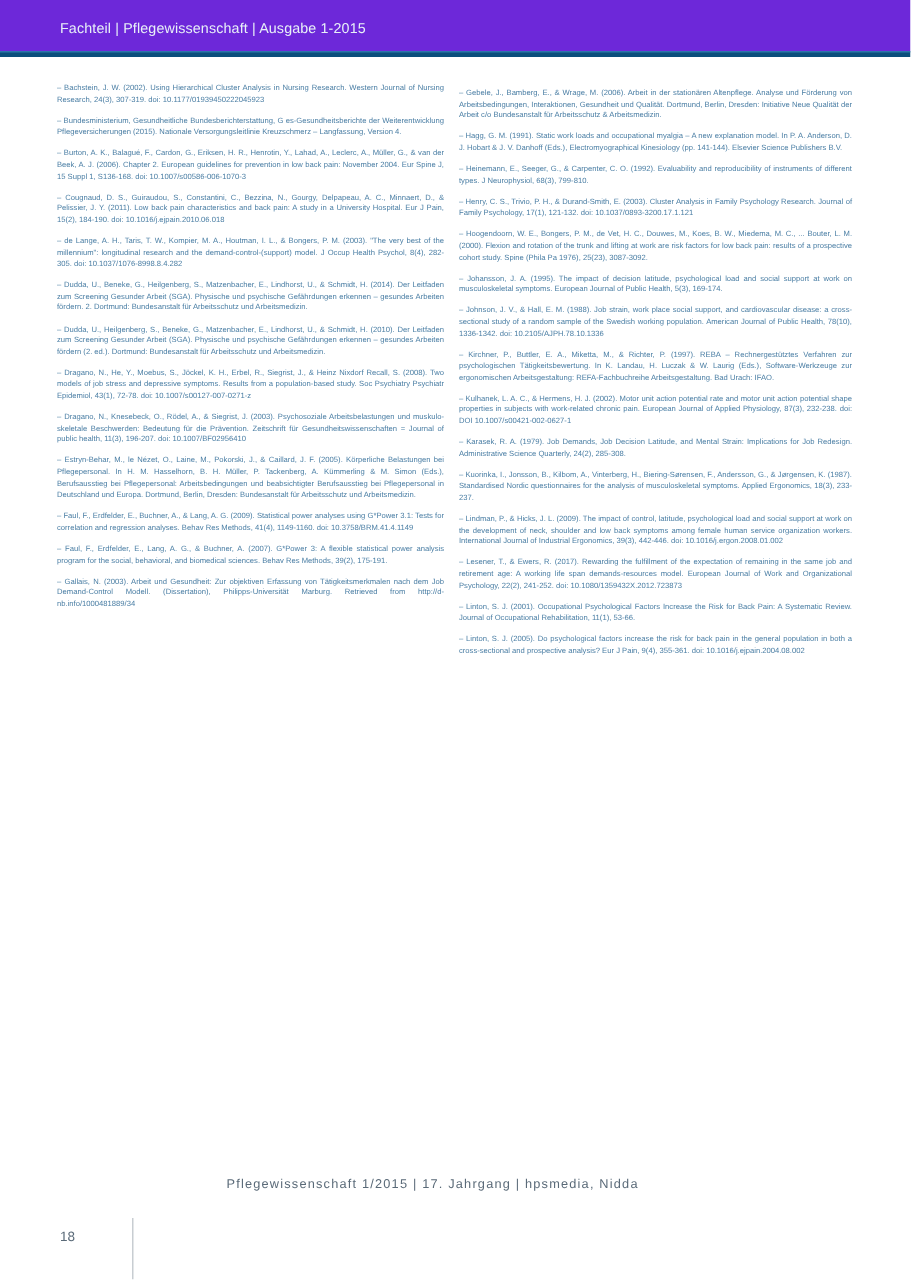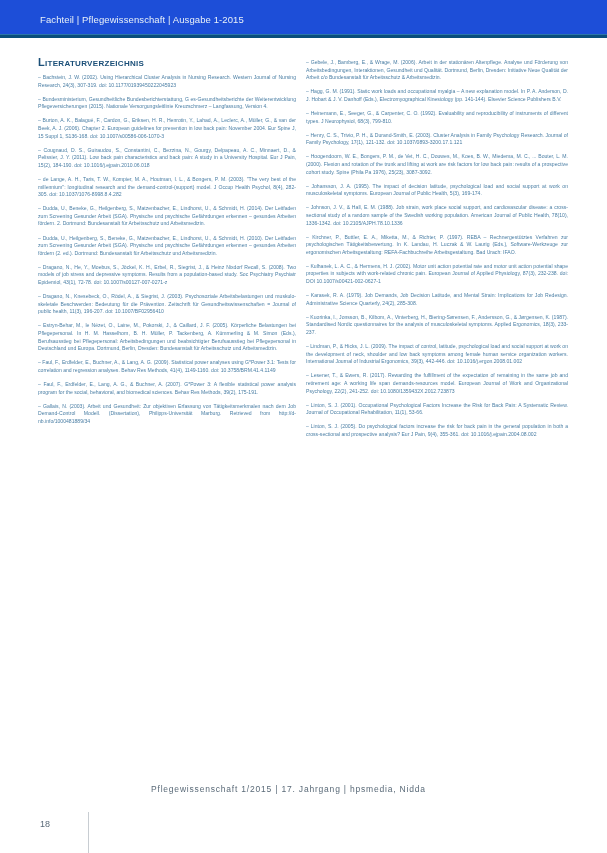--- a/index.html
+++ b/index.html
@@ -4,21 +4,21 @@
   <style>
     html, body { margin: 0; padding: 0; }
     body {
       width: 607px; height: 853px; background: #ffffff;
       position: relative; overflow: hidden;
       font-family: "Liberation Sans", sans-serif;
       color: #3f6f94;
     }
     .header {
       position: absolute; left: 0; top: 0; width: 607px; height: 34px;
-      background: #1d4ed8;
+      background: #6d28d9;
     }
     .header-rule {
       position: absolute; left: 0; top: 34px; width: 607px; height: 3px;
       background: #0a4e7c; border-top: 1px solid #2b76aa;
     }
     .header-title {
       position: absolute; left: 40px; top: 14px;
       font-size: 9.5px; color: #e8f0f8; letter-spacing: 0.1px;
       white-space: nowrap;
     }
@@ -55,21 +55,20 @@
   </style>
 </head>
 <body>
 
 <div class="header">
   <div class="header-title">Fachteil | Pflegewissenschaft | Ausgabe 1-2015</div>
 </div>
 <div class="header-rule"></div>
 
 <div class="col col-left">
-  <div class="section-title">Literaturverzeichnis</div>
   <div id="refs-left">
       <div class="ref">Bachstein, J. W. (2002). Using Hierarchical Cluster Analysis in Nursing Research. Western Journal of Nursing Research, 24(3), 307-319. doi: 10.1177/01939450222045923</div>
       <div class="ref">Bundesministerium, Gesundheitliche Bundesberichterstattung, G es-Gesundheitsberichte der Weiterentwicklung Pflegeversicherungen (2015). Nationale Versorgungsleitlinie Kreuzschmerz – Langfassung, Version 4.</div>
       <div class="ref">Burton, A. K., Balagué, F., Cardon, G., Eriksen, H. R., Henrotin, Y., Lahad, A., Leclerc, A., Müller, G., &amp; van der Beek, A. J. (2006). Chapter 2. European guidelines for prevention in low back pain: November 2004. Eur Spine J, 15 Suppl 1, S136-168. doi: 10.1007/s00586-006-1070-3</div>
       <div class="ref">Cougnaud, D. S., Guiraudou, S., Constantini, C., Bezzina, N., Gourgy, Delpapeau, A. C., Minnaert, D., &amp; Pelissier, J. Y. (2011). Low back pain characteristics and back pain: A study in a University Hospital. Eur J Pain, 15(2), 184-190. doi: 10.1016/j.ejpain.2010.06.018</div>
       <div class="ref">de Lange, A. H., Taris, T. W., Kompier, M. A., Houtman, I. L., &amp; Bongers, P. M. (2003). "The very best of the millennium": longitudinal research and the demand-control-(support) model. J Occup Health Psychol, 8(4), 282-305. doi: 10.1037/1076-8998.8.4.282</div>
       <div class="ref">Dudda, U., Beneke, G., Heilgenberg, S., Matzenbacher, E., Lindhorst, U., &amp; Schmidt, H. (2014). Der Leitfaden zum Screening Gesunder Arbeit (SGA). Physische und psychische Gefährdungen erkennen – gesundes Arbeiten fördern. 2. Dortmund: Bundesanstalt für Arbeitsschutz und Arbeitsmedizin.</div>
       <div class="ref">Dudda, U., Heilgenberg, S., Beneke, G., Matzenbacher, E., Lindhorst, U., &amp; Schmidt, H. (2010). Der Leitfaden zum Screening Gesunder Arbeit (SGA). Physische und psychische Gefährdungen erkennen – gesundes Arbeiten fördern (2. ed.). Dortmund: Bundesanstalt für Arbeitsschutz und Arbeitsmedizin.</div>
       <div class="ref">Dragano, N., He, Y., Moebus, S., Jöckel, K. H., Erbel, R., Siegrist, J., &amp; Heinz Nixdorf Recall, S. (2008). Two models of job stress and depressive symptoms. Results from a population-based study. Soc Psychiatry Psychiatr Epidemiol, 43(1), 72-78. doi: 10.1007/s00127-007-0271-z</div>
       <div class="ref">Dragano, N., Knesebeck, O., Rödel, A., &amp; Siegrist, J. (2003). Psychosoziale Arbeitsbelastungen und muskulo-skeletale Beschwerden: Bedeutung für die Prävention. Zeitschrift für Gesundheitswissenschaften = Journal of public health, 11(3), 196-207. doi: 10.1007/BF02956410</div>

